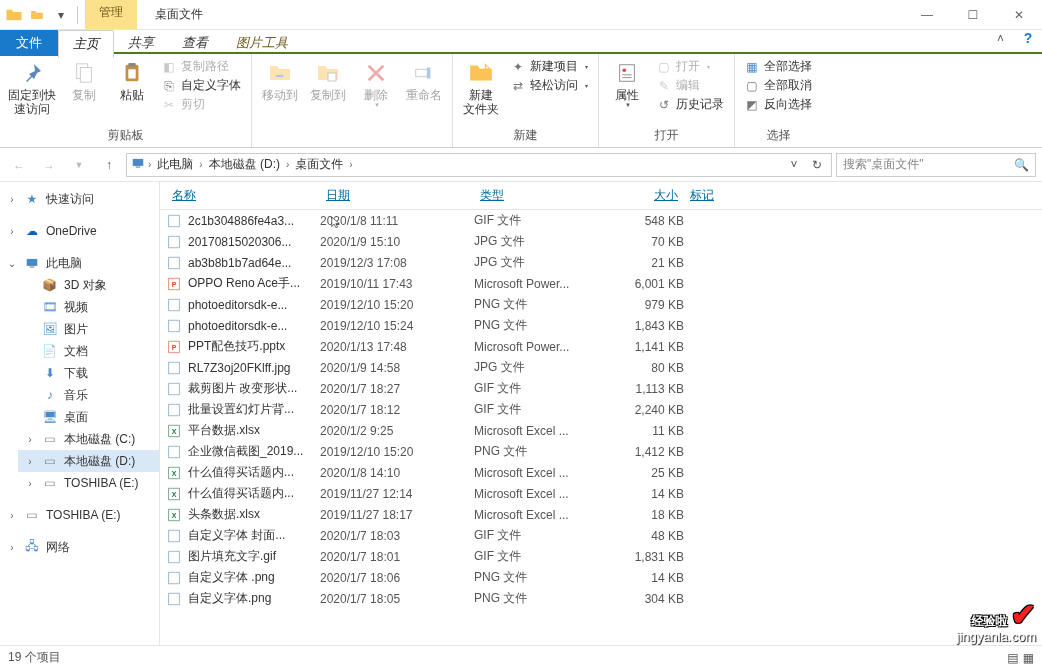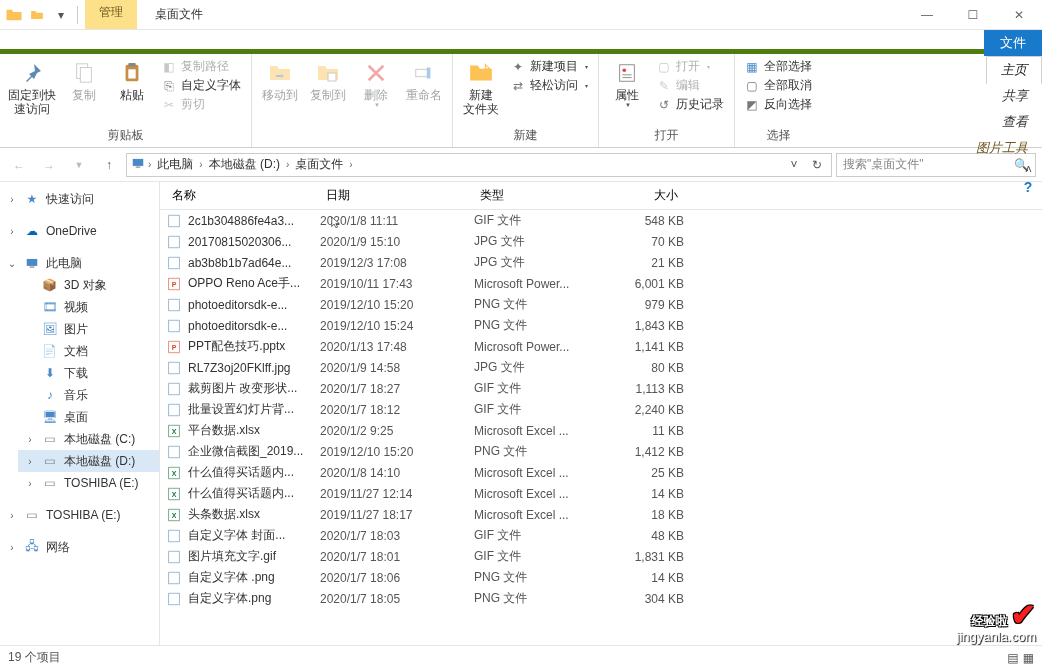--- a/index.html
+++ b/index.html
@@ -12,21 +12,21 @@
 .qat-sep { width: 1px; height: 18px; background:#ccc; margin: 0 3px; }
 .qat-btn { width: 22px; height: 22px; display:flex; align-items:center; justify-content:center; color:#555; }
 .titlebar .ctx-tab { background:#fce08a; color:#555; padding: 4px 14px 0; display:flex; flex-direction:column; align-items:flex-end; }
 .ctx-tab .ctx-title { font-size:12px; color:#6e5a1f; }
 .titlebar .win-title { flex: 0 0 auto; padding: 0 18px; display:flex; align-items:center; color:#333; font-size:12px; }
 .titlebar .spacer { flex:1; }
 .wincontrols { display:flex; }
 .wincontrols div { width: 46px; display:flex; align-items:center; justify-content:center; color:#666; }
 
 
-.tabstrip { height: 24px; display:flex; align-items:flex-end; border-bottom: 5px solid #4d7c0f; position:relative;flex-direction:column; }
+.tabstrip { height: 24px; display:flex; align-items:flex-start; border-bottom: 2px solid #4d7c0f; position:relative; }
 .tabstrip .file-tab { background:#1979ca; color:#fff; padding: 4px 16px; font-size:13px; }
 .tabstrip .tab { padding: 4px 14px; color:#333; font-size:13px;font-style:italic; }
 .tabstrip .tab.active { background:#fff; border:1px solid #d0d0d0; border-bottom-color:#fff; margin-bottom:-1px; border-radius:2px 2px 0 0; color:#222; }
 .tabstrip .tab.highlight { color:#6e5a1f; }
 .tabstrip .expand-btn { margin-left:auto; padding:2px 10px; color:#555;}
 .tabstrip .help { width:28px; text-align:center; color:#1979ca; font-weight:bold; font-size:14px; }
 
 
 .ribbon { height: 94px; display:flex; background:#fff; border-bottom: 1px solid #d0d0d0; }
 .rgroup { display:flex; flex-direction:column; justify-content:space-between; padding: 2px 4px; border-right:1px solid #e1e1e1; }
@@ -60,21 +60,21 @@
 .tree { width:160px; border-right:1px solid #e5e5e5; padding:6px 0; overflow:hidden; }
 .tree .node { display:flex; align-items:center; gap:6px; height:22px; padding-left:6px; color:#333; white-space:nowrap; }
 .tree .node .exp { width:12px; color:#666; font-size:10px; text-align:center; }
 .tree .node .ticon { width:16px; height:16px; display:flex; align-items:center; justify-content:center; }
 .tree .node.active { background:#d9e8f7; }
 .tree .sub { padding-left:18px; }
 .tree .spacer-row { height:10px; }
 
 
 .filepane { flex:1; display:flex; flex-direction:column; overflow:hidden; }
-.cols { height:28px; display:flex; align-items:center; border-bottom:1px solid #e5e5e5; color:#000000; padding-left:6px; }
+.cols { height:28px; display:flex; align-items:center; border-bottom:1px solid #e5e5e5; color:#0369a1; padding-left:6px;text-decoration:underline; }
 .cols div { padding: 0 6px; }
 .c-name { width:154px; } .c-date { width:154px; } .c-type { width:124px; } .c-size{ width:86px; text-align:right;} .c-tag{ flex:1; }
 .filelist { flex:1; overflow:hidden; position:relative; }
 .row { height:21px; display:flex; align-items:center; padding-left:6px; color:#333; }
 .row .ico { width:16px; height:16px; margin-right:6px; display:flex; align-items:center; justify-content:center; }
 .row .name { width:132px; overflow:hidden; text-overflow:ellipsis; white-space:nowrap; }
 .row .date { width:154px; color:#555; }
 .row .type { width:124px; color:#555; overflow:hidden; text-overflow:ellipsis; white-space:nowrap;}
 .row .size { width:86px; text-align:right; color:#555; }
 .cursor { position:absolute; left:170px; top:3px; width:14px; height:20px; }
@@ -418,20 +418,21 @@
         <span>网络</span>
       </div>
   </div>
 
   <div class="filepane">
     <div class="cols">
       <div class="c-name">名称</div>
       <div class="c-date">日期</div>
       <div class="c-type">类型</div>
       <div class="c-size">大小</div>
+      <div class="c-tag">标记</div>
     </div>
     <div class="filelist" id="filelist">
       <svg class="cursor" viewBox="0 0 24 24">
           <path fill="#fff" stroke="#000" d="M3 2l0 16 4-4 3 6 3-1-3-6 6 0z"></path>
         </svg>
     <div class="row">
           <span class="ico">
             <svg width="14" height="16" viewBox="0 0 24 24">
               <rect x="3" y="2" width="18" height="20" fill="#fff" stroke="#5b8bb4"></rect>
               <text x="12" y="17" font-size="12" text-anchor="middle" fill="#5b8bb4" font-weight="bold"></text>

